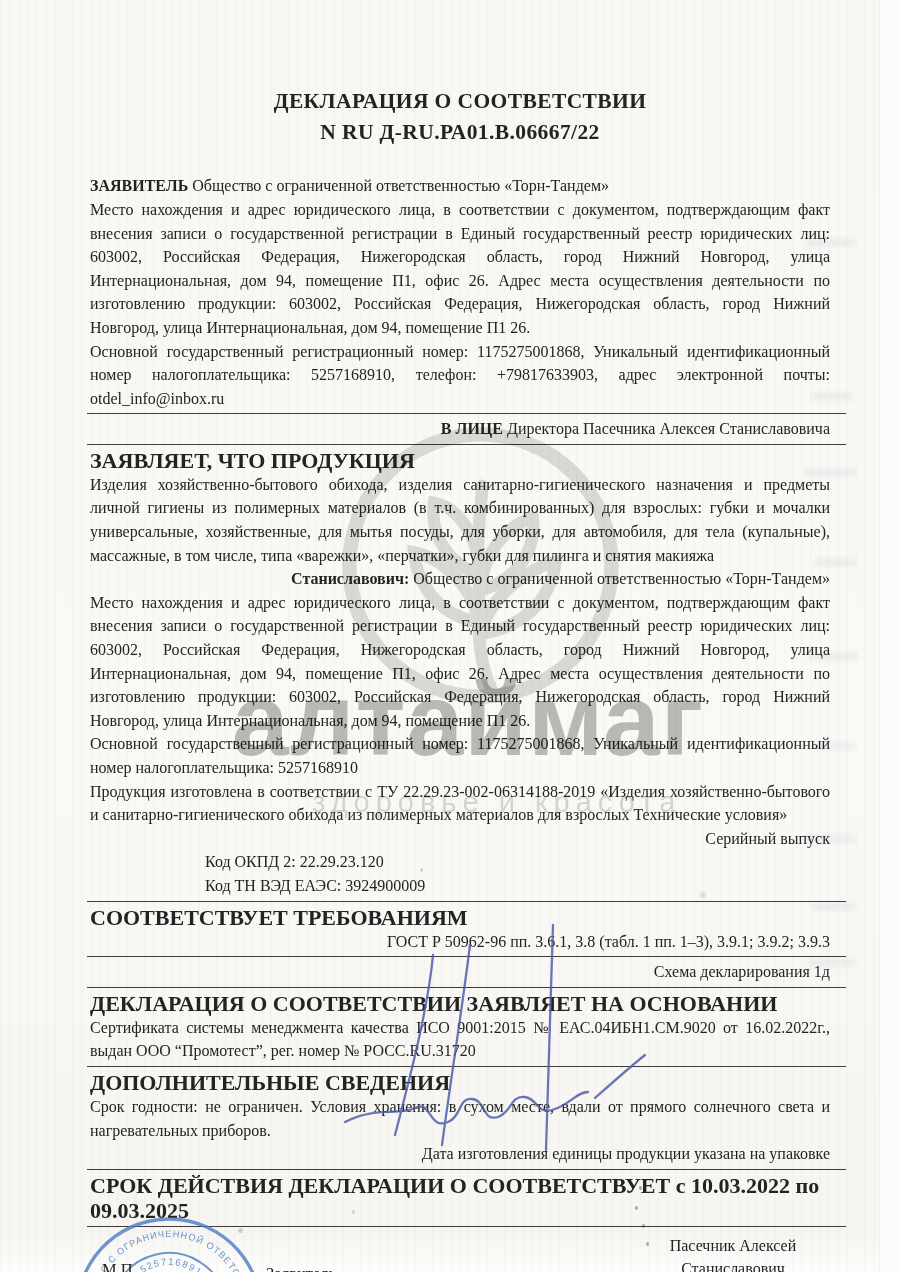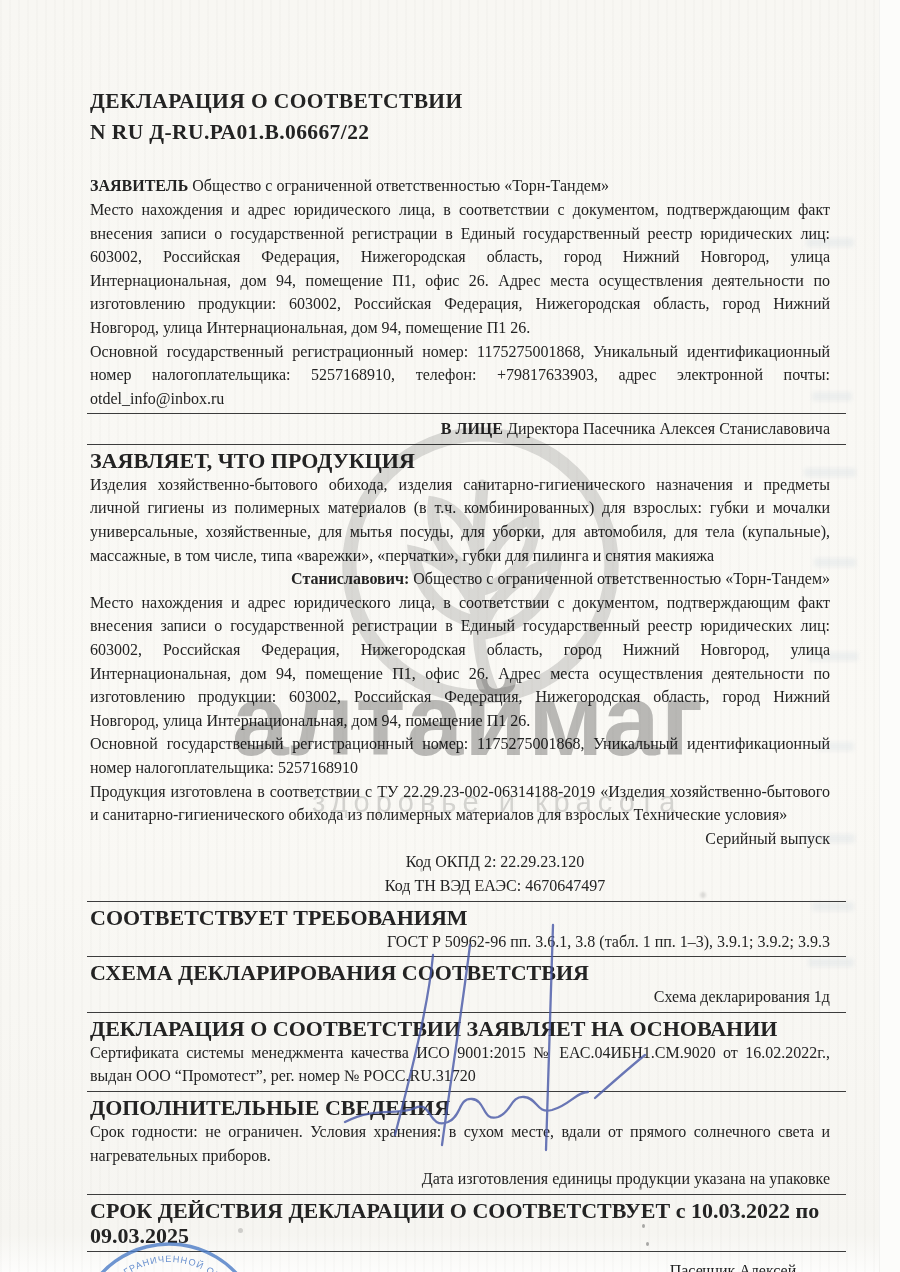--- a/index.html
+++ b/index.html
@@ -10,26 +10,26 @@
     margin:0 auto;
     background:
       repeating-linear-gradient(90deg, rgba(120,118,110,.028) 0 2px, rgba(0,0,0,0) 2px 9px),
       linear-gradient(180deg,#f8f7f3 0%,#faf9f5 60%,#f6f5f1 97%,#fdfdfc 100%);
     color:#232323;
     font-family:"Liberation Serif", serif;
     overflow:hidden;
   }
   .edge-right{position:absolute;right:0;top:0;width:20px;height:100%;background:#fcfcfa;border-left:1px solid rgba(0,0,0,.04);}
   .doc{position:relative;padding:86px 70px 0 90px;z-index:2;}
-  .title{ text-align:left; font-weight:bold; font-size:21.5px; letter-spacing:.4px; line-height:1.45; margin-bottom:26px;}
+  .title{ text-align:center; font-weight:bold; font-size:21.5px; letter-spacing:.4px; line-height:1.45; margin-bottom:26px;}
   p{margin:0; font-size:16px; line-height:23.6px; text-align:justify;}
   .b{font-weight:bold;}
   .hd{font-weight:bold; font-size:22px; line-height:25px; text-align:left;}
   .rule{border:0; border-top:1.6px solid #3c3c3c; margin:3px -16px 3px -3px; height:0;}
-  .codes{margin-left:70px; text-align:center;}
+  .codes{margin-left:115px; text-align:left;}
   .noj{text-align:right;}
   
   .wm-logo{position:absolute; left:338px; top:423px; z-index:3; mix-blend-mode:multiply; opacity:.33; pointer-events:none;}
   .wm-brand{position:absolute; left:212px; top:662px; z-index:3; font-family:"Liberation Sans",sans-serif;
     font-weight:bold; font-size:102px; letter-spacing:1px; color:#a3a3a3; mix-blend-mode:multiply; opacity:.72; pointer-events:none;margin-left:20px;}
   .wm-tag{position:absolute; left:312px; top:786px; z-index:3; font-family:"Liberation Sans",sans-serif;
     font-size:29px; letter-spacing:6px; color:#b9b9b9; mix-blend-mode:multiply; opacity:.55; pointer-events:none;}
   
   .sig{position:relative; height:118px; margin-top:2px;}
   .sig .mp{position:absolute; left:12px; top:30px; font-size:16.5px;}
@@ -96,28 +96,27 @@
     <hr class="rule">
 
     <div class="hd">ЗАЯВЛЯЕТ, ЧТО ПРОДУКЦИЯ</div>
     <p>Изделия хозяйственно-бытового обихода, изделия санитарно-гигиенического назначения и предметы личной гигиены из полимерных материалов (в т.ч. комбинированных) для взрослых: губки и мочалки универсальные, хозяйственные, для мытья посуды, для уборки, для автомобиля, для тела (купальные), массажные, в том числе, типа «варежки», «перчатки», губки для пилинга и снятия макияжа</p>
     <p class="noj"><span class="b">Станиславович:</span> <span>Общество с ограниченной ответственностью «Торн-Тандем»</span></p>
     <p>Место нахождения и адрес юридического лица, в соответствии с документом, подтверждающим факт внесения записи о государственной регистрации в Единый государственный реестр юридических лиц: 603002, Российская Федерация, Нижегородская область, город Нижний Новгород, улица Интернациональная, дом 94, помещение П1, офис 26. Адрес места осуществления деятельности по изготовлению продукции: 603002, Российская Федерация, Нижегородская область, город Нижний Новгород, улица Интернациональная, дом 94, помещение П1 26.</p>
     <p>Основной государственный регистрационный номер: 1175275001868, Уникальный идентификационный номер налогоплательщика: 5257168910</p>
     <p>Продукция изготовлена в соответствии с ТУ 22.29.23-002-06314188-2019 «Изделия хозяйственно-бытового и санитарно-гигиенического обихода из полимерных материалов для взрослых Технические условия»</p>
     <p class="noj">Серийный выпуск</p>
     <p class="codes">Код ОКПД 2: 22.29.23.120</p>
-    <p class="codes">Код ТН ВЭД ЕАЭС: 4670647497</p>
+    <p class="codes">Код ТН ВЭД ЕАЭС: 3924900009</p>
 
     <hr class="rule">
     <div class="hd">СООТВЕТСТВУЕТ ТРЕБОВАНИЯМ</div>
     <p class="noj">ГОСТ Р 50962-96 пп. 3.6.1,  3.8 (табл. 1 пп. 1–3), 3.9.1; 3.9.2; 3.9.3</p>
     <hr class="rule">
 
-    <div class="hd">СХЕМА ДЕКЛАРИРОВАНИЯ СООТВЕТСТВИЯ</div>
     <p class="noj">Схема декларирования 1д</p>
     <hr class="rule">
 
     <div class="hd">ДЕКЛАРАЦИЯ О СООТВЕТСТВИИ ЗАЯВЛЯЕТ НА ОСНОВАНИИ</div>
     <p>Сертификата системы менеджмента качества ИСО 9001:2015 № ЕАС.04ИБН1.СМ.9020 от 16.02.2022г., выдан ООО “Промотест”, рег. номер № РОСС.RU.31720</p>
     <hr class="rule">
 
     <div class="hd">ДОПОЛНИТЕЛЬНЫЕ СВЕДЕНИЯ</div>
     <p>Срок годности: не ограничен. Условия хранения: в сухом месте, вдали от прямого солнечного света и нагревательных приборов.</p>
     <p class="noj">Дата изготовления единицы продукции указана на упаковке</p>

